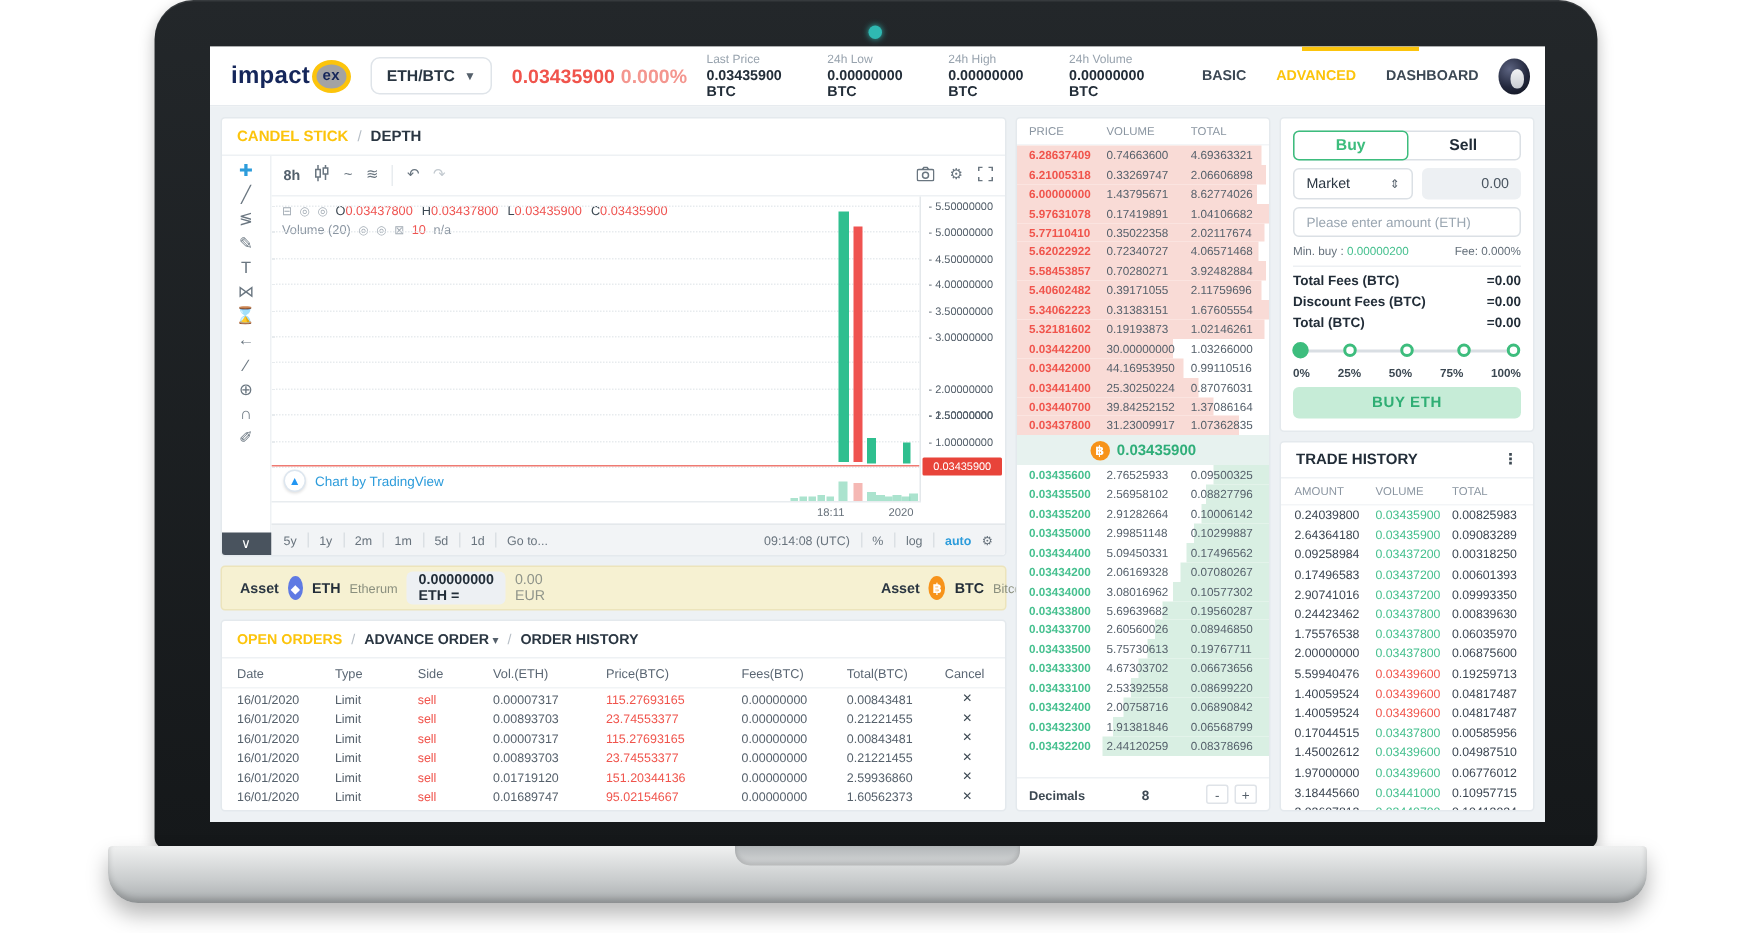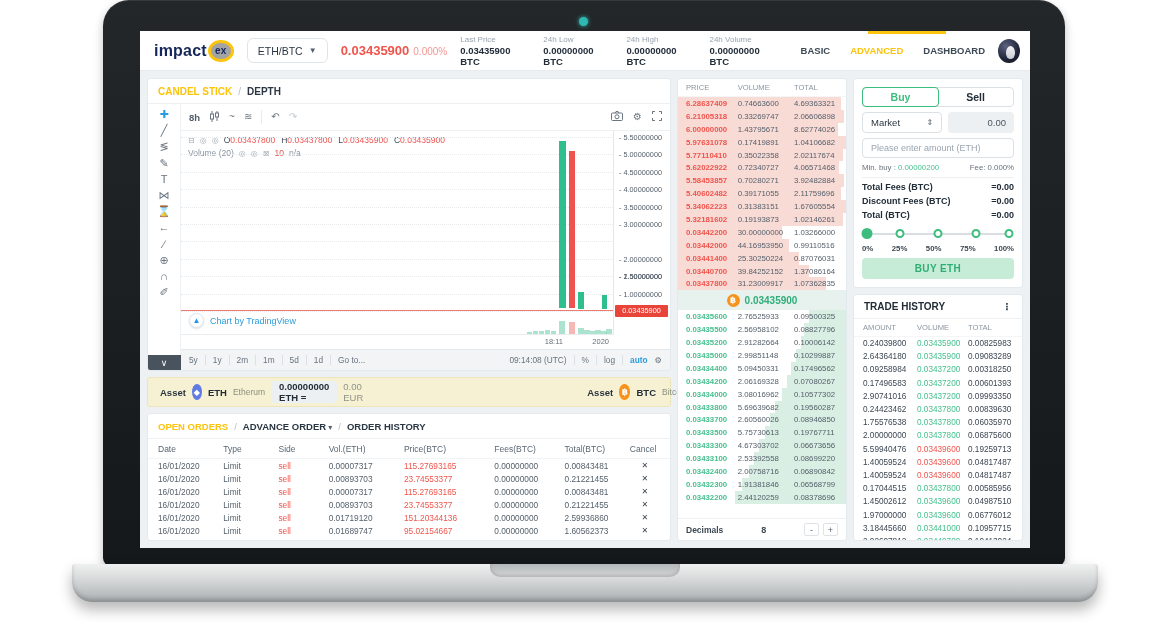--- a/index.html
+++ b/index.html
@@ -15,25 +15,25 @@
   .base-notch{position:absolute;left:50%;top:0;transform:translateX(-50%);width:190px;height:13px;
     background:linear-gradient(#b3b7b9,#d5d7d8);border-radius:0 0 10px 10px;box-shadow:inset 0 -2px 3px rgba(0,0,0,.15)}
   
   .screen{position:absolute;left:140px;top:31px;width:890px;height:517px;background:#fff;overflow:hidden;font-size:10px;color:#27323e}
   
   .hdr{position:relative;height:40px;background:#fff;border-bottom:1px solid #e7ebef;display:flex;align-items:center;padding:0 10px 0 14px;gap:13px}
   .adv-underline{position:absolute;top:0;right:84px;width:78px;height:3px;background:#fcc40c}
   .logo{display:flex;align-items:center;font-weight:bold;font-size:16px;color:#15265a;letter-spacing:.2px}
   .logo .ex{width:26px;height:22px;border:3px solid #fcc40c;border-radius:50%;display:flex;align-items:center;justify-content:center;
     font-size:10px;color:#15265a;margin-left:1px;background:#a3a3a3}
-  .pair-box{display:flex;align-items:center;gap:6px;border:1px solid #dfe4e9;border-radius:6px;height:25px;padding:0 10px;font-weight:normal;font-size:10.5px;color:#2a3642}
+  .pair-box{display:flex;align-items:center;gap:6px;border:1px solid #dfe4e9;border-radius:6px;height:25px;padding:0 10px;font-weight:bold;font-size:10.5px;color:#2a3642}
   .caret{font-size:8px;color:#55606b}
   .ticker{display:flex;align-items:baseline;gap:4px}
   .ticker .px{color:#f0544c;font-weight:bold;font-size:13px}
-  .ticker .chg{color:#f4968f;font-size:10px;font-weight:normal}
+  .ticker .chg{color:#f4968f;font-size:13px;font-weight:bold}
   .stats{display:flex;gap:18px}
   .stat .lb{color:#98a3ae;font-size:8px}
   .stat .vl{color:#222d38;font-weight:bold;font-size:9.5px;margin-top:1px}
   .spacer{flex:1}
   .nav{display:flex;gap:20px;align-items:center}
   .nav-item{font-size:9.5px;font-weight:bold;color:#3c4854;cursor:pointer}
   .nav-item.active{color:#fcc40c}
   .avatar{width:24px;height:24px;border-radius:50%;background:radial-gradient(circle at 35% 30%,#5c6380,#23283d 55%,#0d0f18);position:relative;overflow:hidden}
   .avatar::after{content:"";position:absolute;left:8px;top:7px;width:9px;height:13px;border-radius:50% 50% 45% 45%;background:linear-gradient(#f2f3f5,#c9ccd2)}
   

